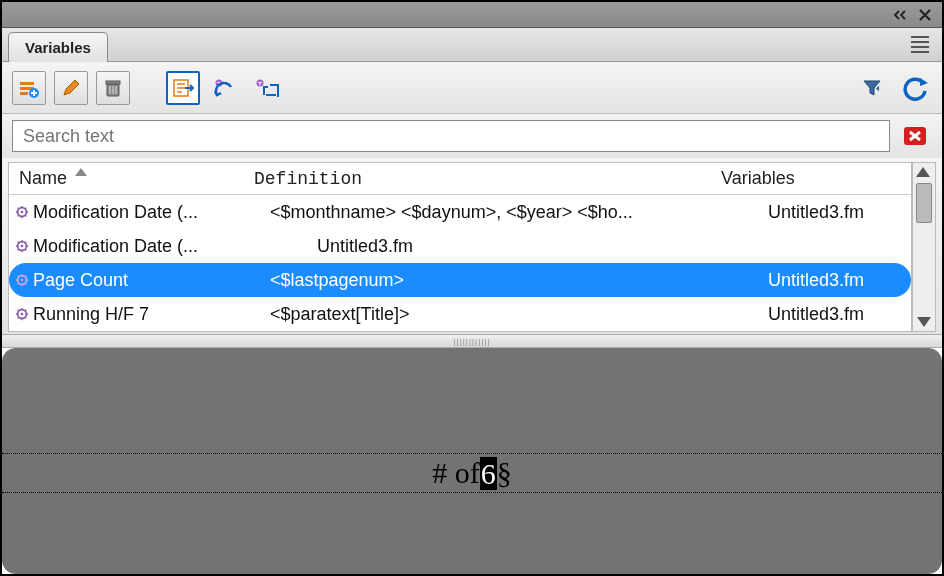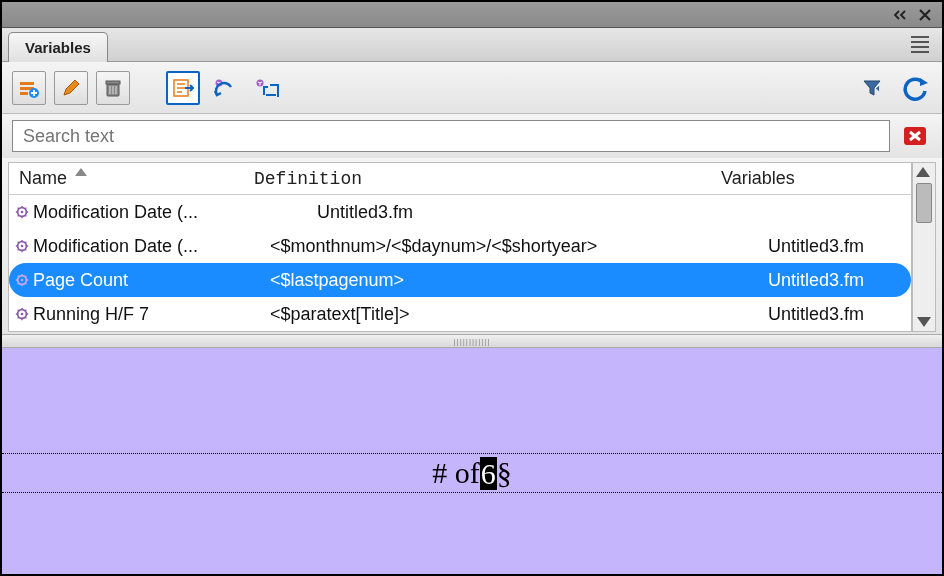--- a/index.html
+++ b/index.html
@@ -205,22 +205,23 @@
     background:linear-gradient(#f0f0f0,#d8d8d8);
     border-top:1px solid #aaa;
     border-bottom:1px solid #aaa;
     display:flex; align-items:center; justify-content:center;
     color:#888;
     font-size:8px;
     letter-spacing:1px;
   }
   .docarea {
     flex:1;
-    background:#c4b5fd;
+    background:#737373;
     position:relative;
+    border-radius:14px;
   }
   .textline {
     position:absolute;
     left:0; right:0;
     top:105px;
     height:40px;
     border-top:1px dotted #000;
     border-bottom:1px dotted #000;
     display:flex;
     align-items:center;
@@ -360,33 +361,33 @@
 
         <div class="row">
           <div class="cell-name">
             <svg class="gearicon" viewBox="0 0 16 16">
                 <circle cx="8" cy="8" r="5" fill="none" stroke="currentColor" stroke-width="2"></circle>
                 <circle cx="8" cy="8" r="1.5" fill="currentColor"></circle>
                 <path d="M8 1v2M8 13v2M1 8h2M13 8h2M3 3l1.5 1.5M11.5 11.5L13 13M13 3l-1.5 1.5M4.5 11.5L3 13" stroke="currentColor" stroke-width="1.5"></path>
               </svg>
             <span>Modification Date (...</span>
           </div>
+          <div class="cell-def"><span>&lt;$monthname&gt; &lt;$daynum&gt;, &lt;$year&gt; &lt;$ho...</span></div>
           <div class="cell-doc"><span>Untitled3.fm</span></div>
         </div>
 
         <div class="row">
           <div class="cell-name">
             <svg class="gearicon" viewBox="0 0 16 16">
                 <circle cx="8" cy="8" r="5" fill="none" stroke="currentColor" stroke-width="2"></circle>
                 <circle cx="8" cy="8" r="1.5" fill="currentColor"></circle>
                 <path d="M8 1v2M8 13v2M1 8h2M13 8h2M3 3l1.5 1.5M11.5 11.5L13 13M13 3l-1.5 1.5M4.5 11.5L3 13" stroke="currentColor" stroke-width="1.5"></path>
               </svg>
             <span>Modification Date (...</span>
           </div>
-          <div class="cell-def"><span>&lt;$monthnum&gt;/&lt;$daynum&gt;/&lt;$shortyear&gt;</span></div>
           <div class="cell-doc"><span>Untitled3.fm</span></div>
         </div>
 
         <div class="row selected">
           <div class="cell-name">
             <svg class="gearicon" viewBox="0 0 16 16" style="color:#c9a8e6">
                 <circle cx="8" cy="8" r="5" fill="none" stroke="currentColor" stroke-width="2"></circle>
                 <circle cx="8" cy="8" r="1.5" fill="currentColor"></circle>
                 <path d="M8 1v2M8 13v2M1 8h2M13 8h2M3 3l1.5 1.5M11.5 11.5L13 13M13 3l-1.5 1.5M4.5 11.5L3 13" stroke="currentColor" stroke-width="1.5"></path>
               </svg>

